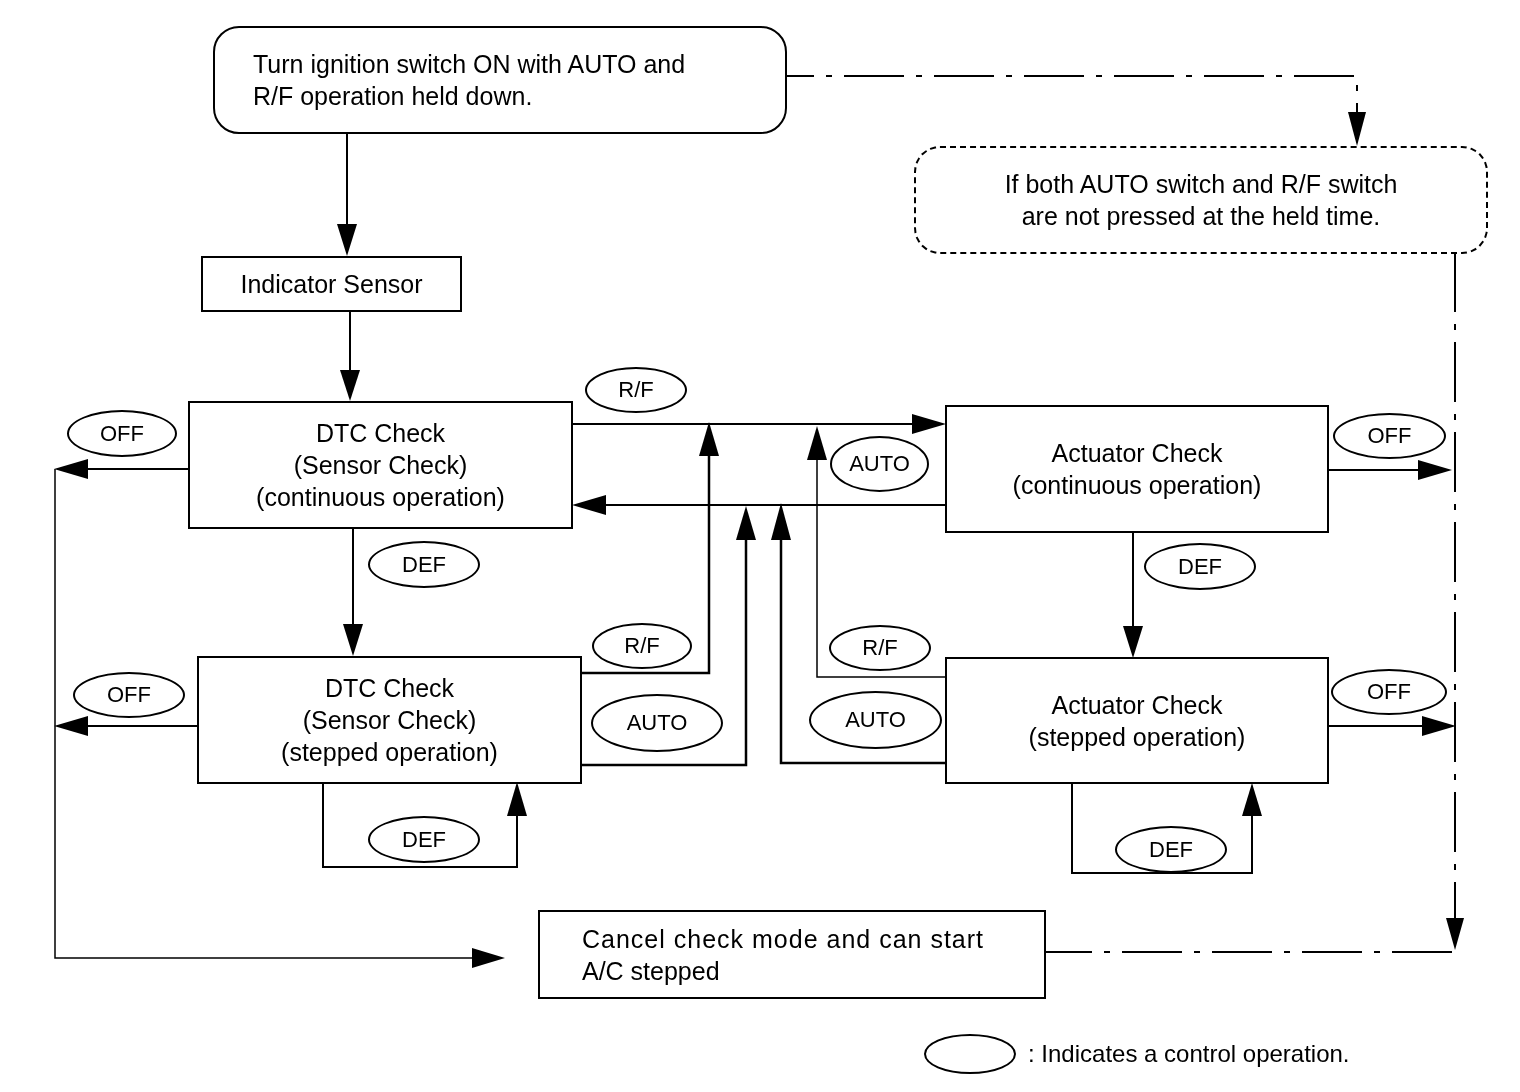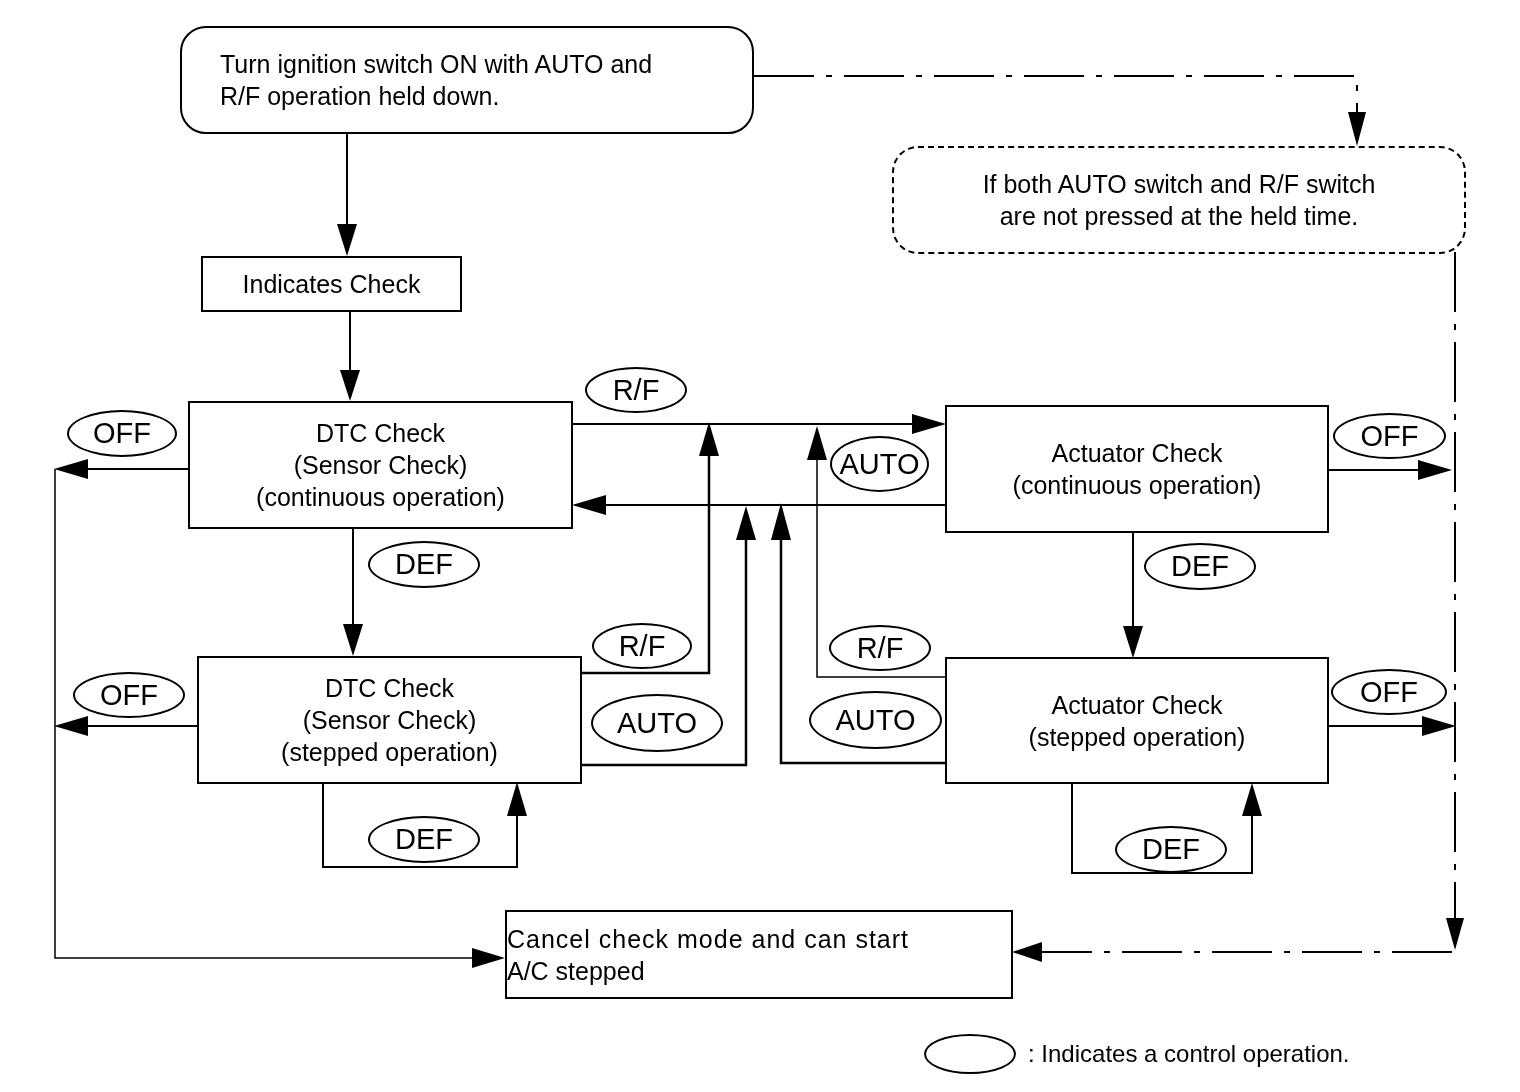--- a/index.html
+++ b/index.html
@@ -1,22 +1,22 @@
 <!DOCTYPE html>
 <html><head>
   <meta charset="utf-8">
   <style>
     html, body { margin: 0; padding: 0; background: #ffffff; }
     body { width: 1520px; height: 1092px; position: relative; overflow: hidden; font-family: "Liberation Sans", "DejaVu Sans", sans-serif; color: #000; }
     svg#diagram { position: absolute; left: 0; top: 0; width: 1520px; height: 1092px; }
     .box { position: absolute; border: 2px solid #000; background: #fff; box-sizing: border-box; display: flex; flex-direction: column; justify-content: center; align-items: center; text-align: center; font-size: 25px; line-height: 32px; }
     .box.rounded { border-radius: 26px; }
     .box.dashed { border-style: dashed; border-width: 2px; }
-    .box.left-text { align-items: flex-start; text-align: left; }
-    .oval { position: absolute; border: 2px solid #000; border-radius: 50%; background: #fff; box-sizing: border-box; display: flex; justify-content: center; align-items: center; font-size: 29px; }
+    .box.left-text { align-items: flex-start; text-align: left; margin-left: 33px; }
+    .oval { position: absolute; border: 2px solid #000; border-radius: 50%; background: #fff; box-sizing: border-box; display: flex; justify-content: center; align-items: center; font-size: 22px; }
     .legend { position: absolute; left: 924px; top: 1034px; height: 40px; display: flex; align-items: center; font-size: 24px; }
     .legend .swatch { width: 92px; height: 40px; border: 2px solid #000; border-radius: 50%; box-sizing: border-box; margin-right: 12px; }
     line, polyline, path { stroke: #000; fill: none; }
     .dashdot { stroke-dasharray: 60 12 6 12; }
     polygon.arrow { fill: #000; stroke: none; }
   </style>
 </head>
 <body>
 
 <svg id="diagram" viewBox="0 0 1520 1092">
@@ -75,27 +75,27 @@
   <polygon class="arrow" points="1418,460 1418,480 1452,470"></polygon>
   <line x1="1328" y1="726" x2="1424" y2="726" stroke-width="2"></line>
   <polygon class="arrow" points="1422,716 1422,736 1456,726"></polygon>
 </svg>
 
 <div class="box rounded left-text" style="left:180px; top:26px; width:574px; height:108px; padding-left:38px;">
   <div>Turn ignition switch ON with AUTO and</div>
   <div>R/F operation held down.</div>
 </div>
 
-<div class="box rounded dashed" style="left:892px; top:146px; width:574px; height:108px;">
+<div class="box rounded dashed" style="left:914px; top:146px; width:574px; height:108px;">
   <div>If both AUTO switch and R/F switch</div>
   <div>are not pressed at the held time.</div>
 </div>
 
 <div class="box" style="left:201px; top:256px; width:261px; height:56px;">
-  <div>Indicates Check</div>
+  <div>Indicator Sensor</div>
 </div>
 
 <div class="box" style="left:188px; top:401px; width:385px; height:128px;">
   <div>DTC Check</div>
   <div>(Sensor Check)</div>
   <div>(continuous operation)</div>
 </div>
 
 <div class="box" style="left:197px; top:656px; width:385px; height:128px;">
   <div>DTC Check</div>
@@ -106,21 +106,21 @@
 <div class="box" style="left:945px; top:405px; width:384px; height:128px;">
   <div>Actuator Check</div>
   <div>(continuous operation)</div>
 </div>
 
 <div class="box" style="left:945px; top:657px; width:384px; height:127px;">
   <div>Actuator Check</div>
   <div>(stepped operation)</div>
 </div>
 
-<div class="box left-text" style="left:505px; top:910px; width:508px; height:89px; ">
+<div class="box left-text" style="left:505px; top:910px; width:508px; height:89px; padding-left:42px;">
   <div style="letter-spacing:1px;">Cancel check mode and can start</div>
   <div>A/C stepped</div>
 </div>
 
 <div class="oval" style="left:67px; top:410px; width:110px; height:47px;">OFF</div>
 <div class="oval" style="left:73px; top:672px; width:112px; height:46px;">OFF</div>
 <div class="oval" style="left:1333px; top:413px; width:113px; height:46px;">OFF</div>
 <div class="oval" style="left:1331px; top:669px; width:116px; height:46px;">OFF</div>
 
 <div class="oval" style="left:368px; top:541px; width:112px; height:47px;">DEF</div>

